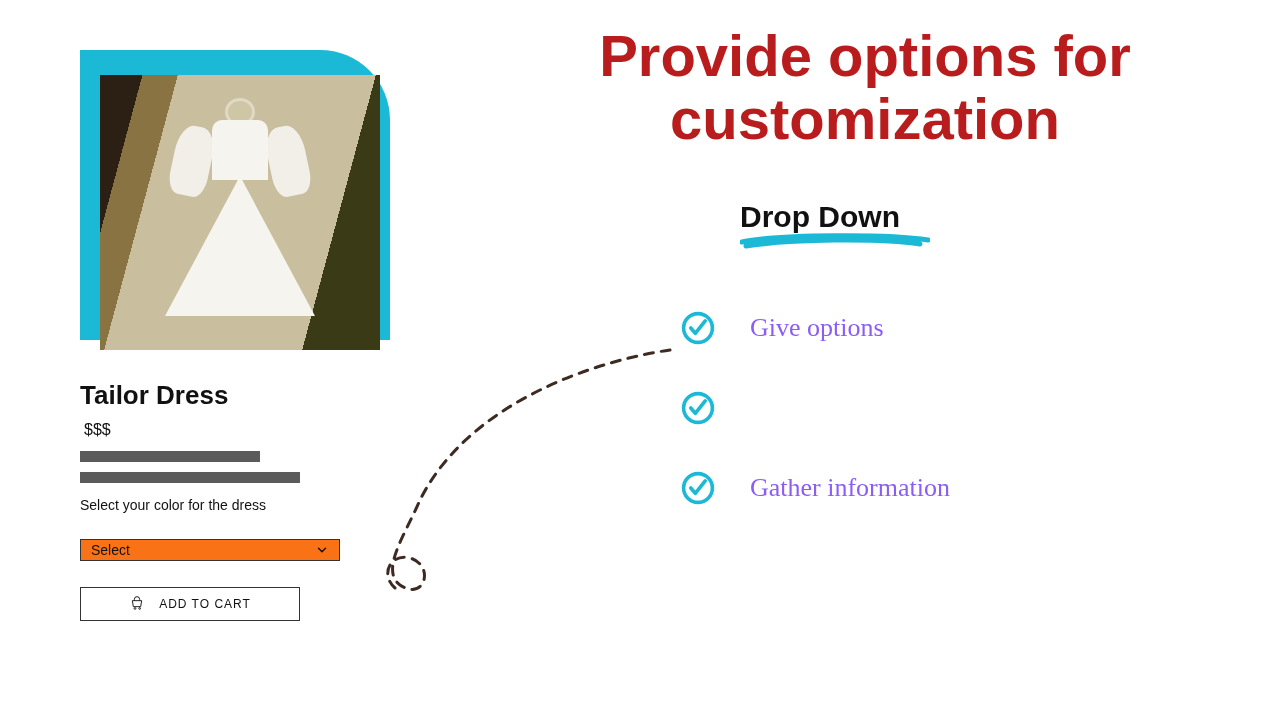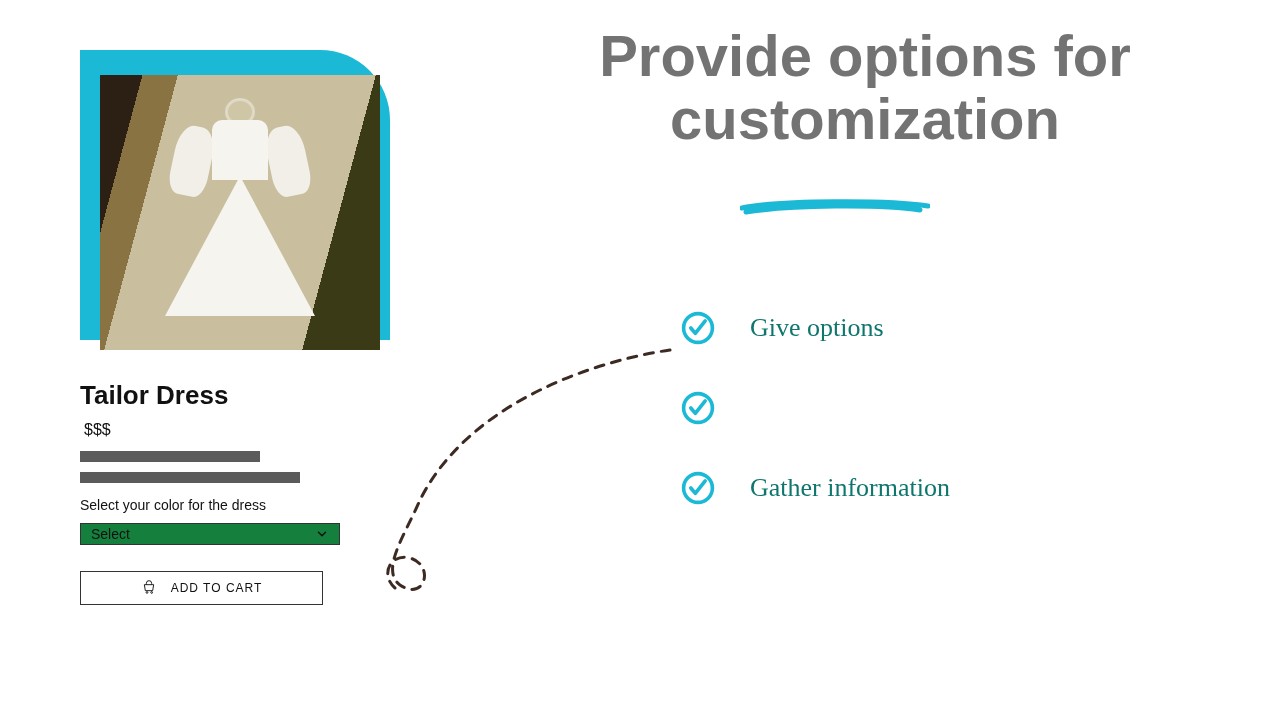--- a/index.html
+++ b/index.html
@@ -46,51 +46,51 @@
     width:30px; height:28px; border-radius:50%; border:3px solid #e0d9c5; background:#cfc6a6;
   }
 
   .product-info { position: absolute; left: 0; top: 330px; width: 280px; font-family: Arial, Helvetica, sans-serif; color:#111; }
   .product-title { font-weight: 700; font-size: 26px; margin-bottom: 10px; }
   .product-price { font-size: 16px; margin-bottom: 12px; padding-left:4px; }
   .desc-bar { height: 11px; background:#5b5b5b; margin-bottom:10px; }
   .desc-bar.b1 { width: 180px; }
   .desc-bar.b2 { width: 220px; }
 
-  .field-label { font-size: 14px; margin-top: 14px; margin-bottom: 10px; }
+  .field-label { font-size: 14px; margin-top: 14px; margin-bottom: 26px; }
   .select-box {
     width: 260px; height: 18px; border:1px solid #333; display:flex; align-items:center;
-    justify-content:space-between; padding:10px 10px; font-size:14px; background:#15803d; cursor:pointer;
+    justify-content:space-between; padding:10px 10px; font-size:14px; background:#f97316; cursor:pointer;
   }
   .chevron { width:14px; height:14px; }
   .chevron svg { width:14px; height:14px; display:block; }
 
   .add-to-cart {
-    margin-top: 26px; width:243px; height:34px; border:1px solid #333; background:#fff;
+    margin-top: 26px; width:220px; height:34px; border:1px solid #333; background:#fff;
     display:flex; align-items:center; justify-content:center; gap:14px;
     font-size:12px; letter-spacing:1px; cursor:pointer;
   }
   .cart-ico svg{width:16px;height:16px;display:block;}
 
   
   .headline {
     position:absolute; left:470px; top:25px; width:790px;
-    color:#737373; font-weight:800; text-align:center;
+    color:#b91c1c; font-weight:800; text-align:center;
     font-family: 'Segoe UI', Arial, sans-serif; font-size:58px; line-height:1.08;
   }
   .subhead-wrap { position:absolute; left:740px; top:200px; }
   .subhead { font-family: Arial, sans-serif; font-weight:800; font-size:30px; color:#111; }
   .underline-swoosh { margin-top:-2px; }
   .underline-swoosh svg{display:block;}
 
   .bullets { position:absolute; left:680px; top:310px; width:560px; }
   .bullet { display:flex; align-items:center; gap:34px; margin-bottom:44px; }
   .bullet:last-child{margin-bottom:0;}
   .check-ico svg{width:36px;height:36px;display:block;}
-  .bullet-text { font-size:26px; color:#0f766e; }
+  .bullet-text { font-size:26px; color:#8b5cf6; }
 
   
   .arrow { position:absolute; left:350px; top:340px; width:340px; height:280px; pointer-events:none; }
   .arrow svg{width:100%;height:100%;display:block;overflow:visible;}
 </style>
 </head>
 <body>
 
 <div class="canvas">
 
@@ -136,20 +136,21 @@
 
   <div class="arrow">
     <svg viewBox="0 0 340 280">
       <path d="M320 10 C 250 20, 120 60, 70 160 C 55 195, 30 230, 50 245 C 75 262, 85 225, 60 218 C 40 213, 30 235, 45 248" fill="none" stroke="#3d2b23" stroke-width="3" stroke-dasharray="9 8" stroke-linecap="round"></path>
     </svg>
   </div>
 
   <div class="headline">Provide options for customization</div>
 
   <div class="subhead-wrap">
+    <div class="subhead">Drop Down</div>
     <div class="underline-swoosh">
       <svg width="190" height="18" viewBox="0 0 190 18">
         <path d="M2 10 C 40 2, 150 2, 188 8 M6 14 C 50 7, 140 6, 180 12" fill="none" stroke="#1bb9d6" stroke-width="5" stroke-linecap="round"></path>
       </svg>
     </div>
   </div>
 
   <div class="bullets">
     <div class="bullet">
       <span class="check-ico">

